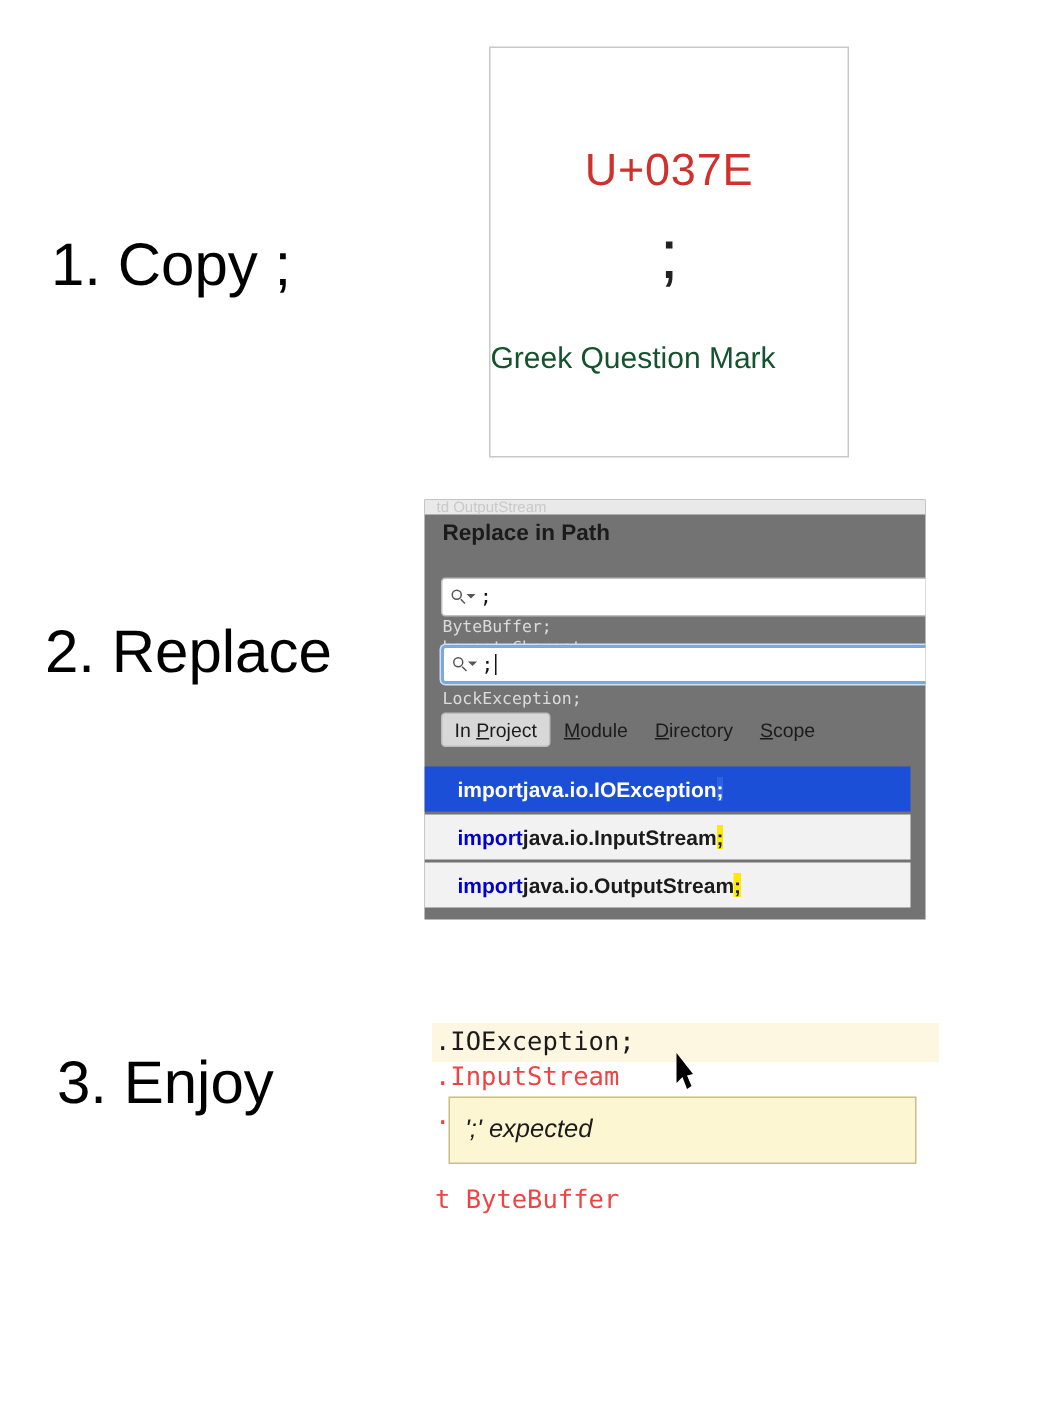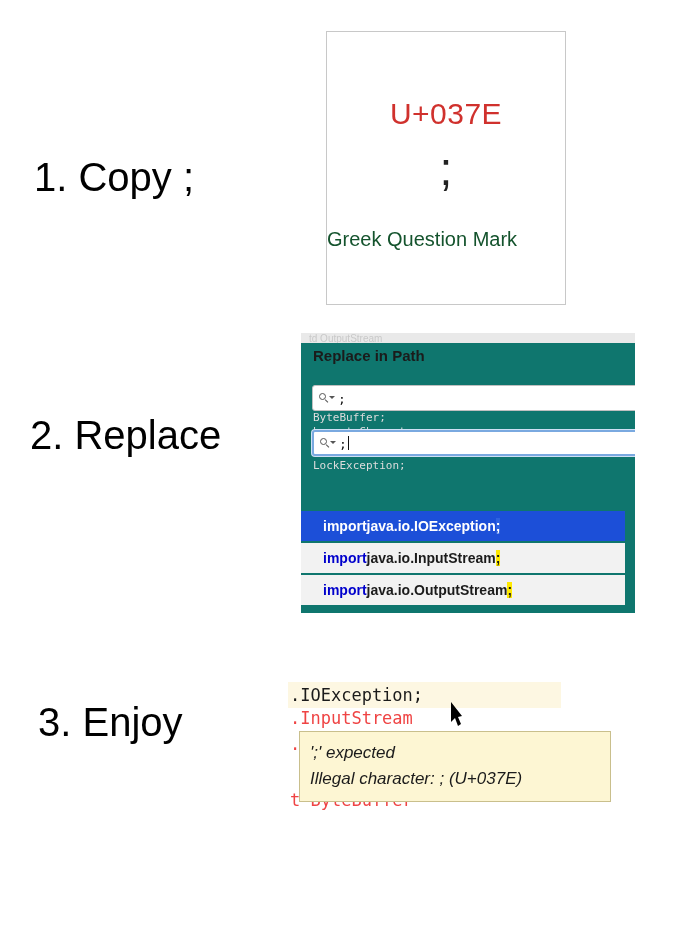--- a/index.html
+++ b/index.html
@@ -61,25 +61,25 @@
     top: 196px;
     width: 100%;
     text-align: left;
     font-size: 20px;
     color: #14532d;
   }
 
   
   #replace-panel {
     position: absolute;
-    left: 301px;
+    left: 283px;
     top: 333px;
     width: 334px;
     height: 280px;
-    background: #0f766e;
+    background: #737373;
     overflow: hidden;
   }
   #replace-ghost-row {
     position: absolute;
     left: 0;
     top: 0;
     width: 100%;
     height: 10px;
     background: #e9e9e9;
     color: #c9c9c9;
@@ -236,21 +236,21 @@
     top: 682px;
     width: 338px;
     height: 150px;
     overflow: hidden;
     background: #ffffff;
   }
   #editor-line-0 {
     position: absolute;
     left: 0;
     top: 0;
-    width: 273px;
+    width: 338px;
     height: 26px;
     background: #fdf7e2;
     font-family: "DejaVu Sans Mono", monospace;
     font-size: 17px;
     color: #1b1b1b;
     display: flex;
     align-items: center;
     padding-left: 2px;
     box-sizing: border-box;
   }
@@ -332,20 +332,26 @@
   <div class="find-field" id="replace-field">
     <span class="magnifier">
       <span class="glass"></span>
         <span class="handle"></span>
         <span class="caret"></span>
     </span>
     <span class="field-text">;</span>
       <span class="field-caret"></span>
   </div>
 
+  <div id="scope-row">
+    <span class="scope-tab selected">In <u>P</u><span>roject</span></span>
+    <span class="scope-tab"><u>M</u><span>odule</span></span>
+    <span class="scope-tab"><u>D</u><span>irectory</span></span>
+    <span class="scope-tab"><u>S</u><span>cope</span></span>
+  </div>
 
   <div class="result-row" id="result-row-0">
     <span class="kw-sel">import</span>
       <span class="txt-sel"> java.io.IOException</span>
       <span class="semi-hl-sel">;</span>
   </div>
   <div class="result-row" id="result-row-1">
     <span class="kw">import</span>
       <span class="txt"> java.io.InputStream</span>
       <span class="semi-hl">;</span>
@@ -370,14 +376,13 @@
 </div>
 
 <div id="caret-pointer">
   <svg width="14" height="30" viewBox="0 0 14 30">
     <path d="M2,2 L2,22 L6,18 L9,26 L12,24 L9,17 L13,16 Z" fill="#000000"></path>
   </svg>
 </div>
 
 <div id="tooltip">
   <div class="tooltip-line">';' expected</div>
-  <div class="tooltip-line">Illegal character: ; (U+037E)</div>
 </div>
 
 </body></html>

